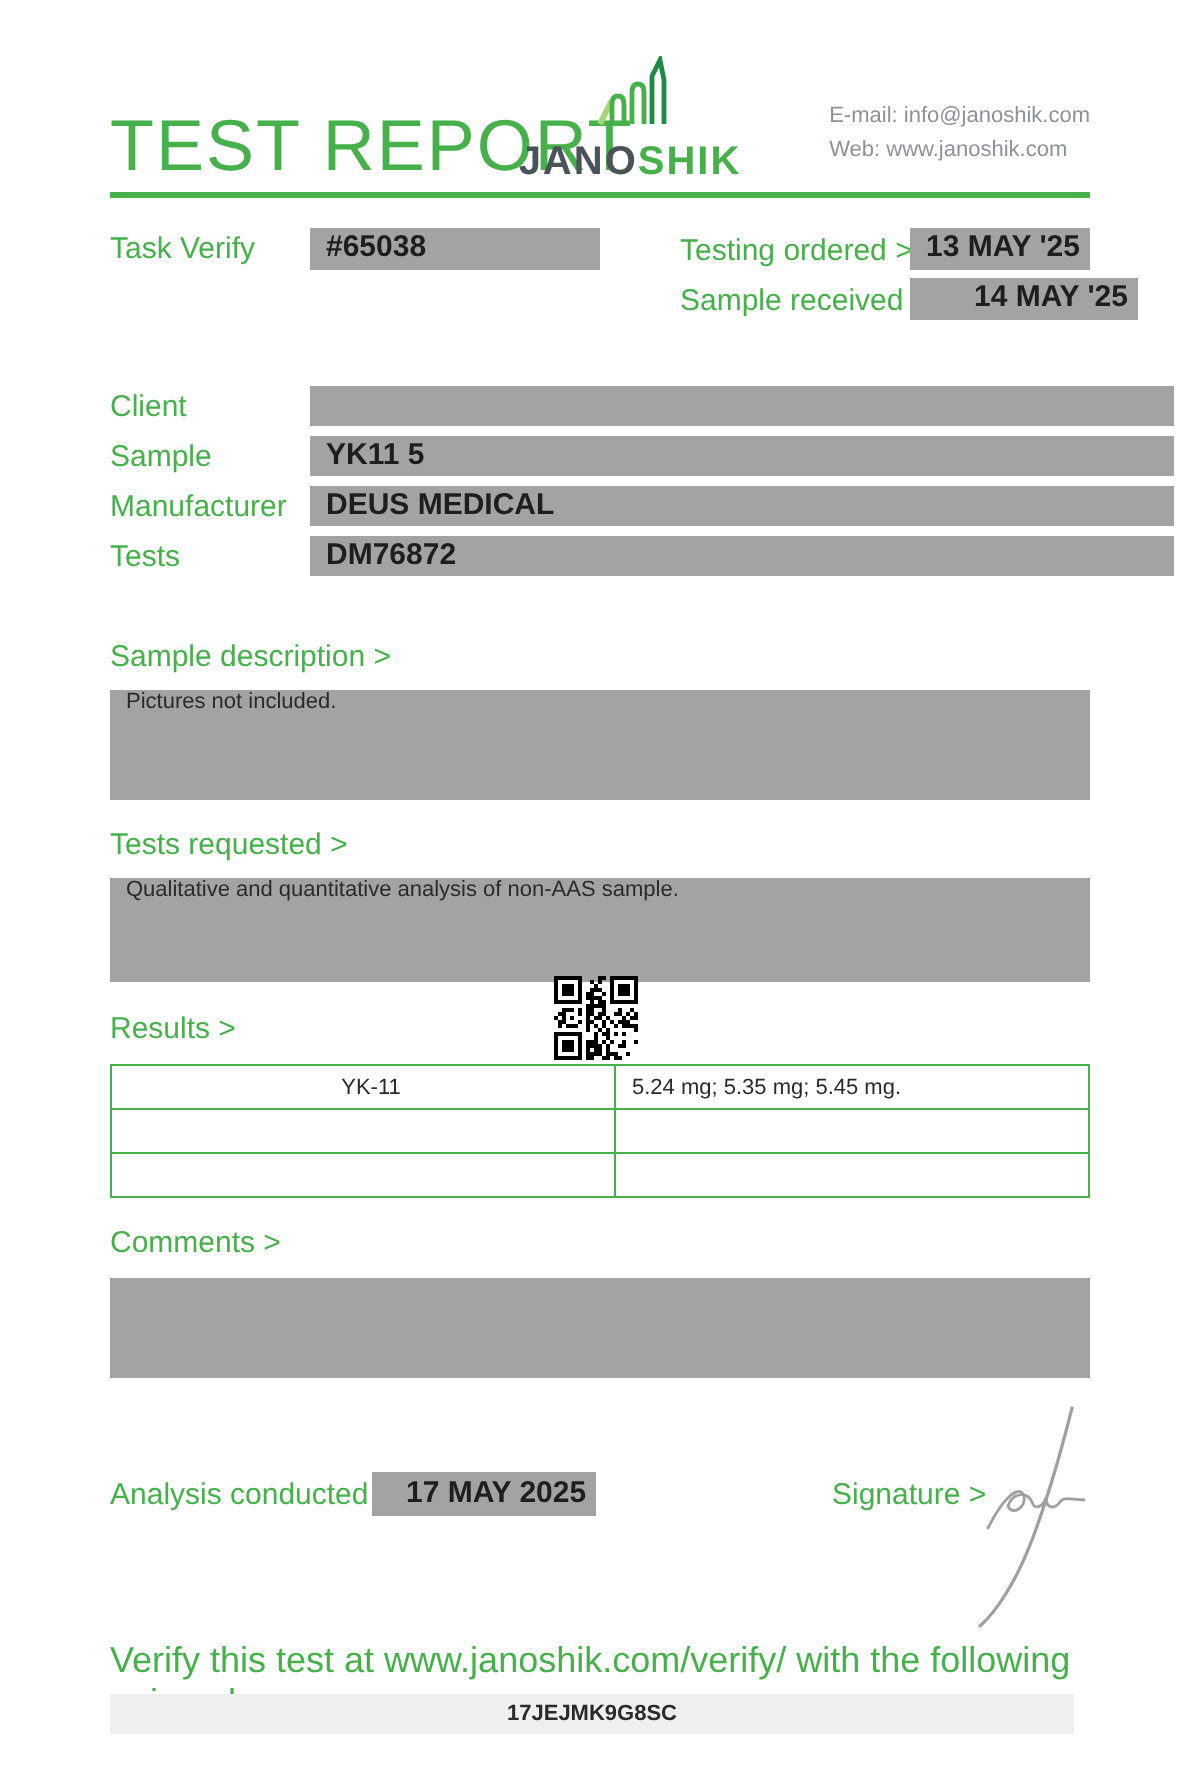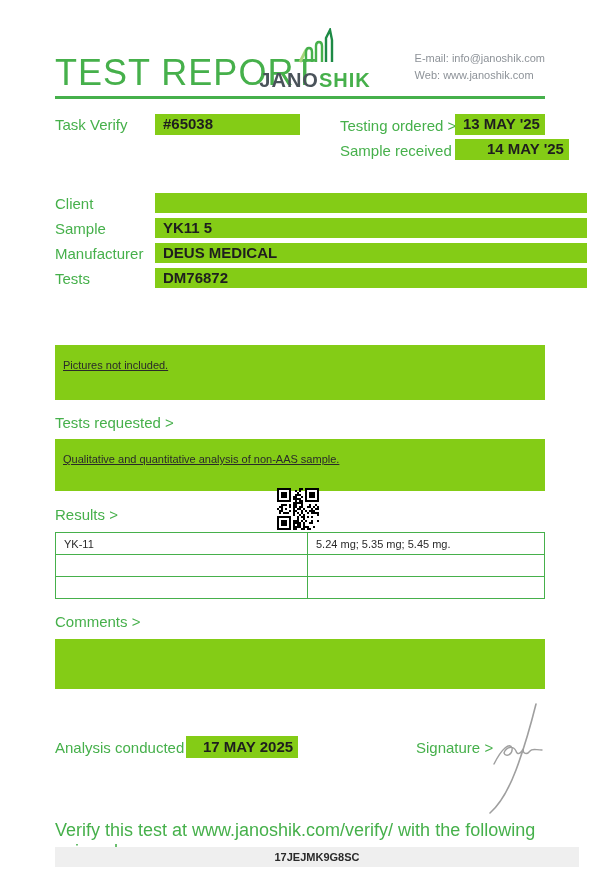--- a/index.html
+++ b/index.html
@@ -8,44 +8,44 @@
   .abs{position:absolute;}
   
   .title{left:55px;top:52px;font-size:36px;letter-spacing:1px;color:#46b04b;font-weight:400;}
   .logo{left:255px;top:28px;width:120px;text-align:center;}
   .logo-text{font-size:20px;font-weight:700;letter-spacing:1px;color:#4a535a;margin-top:1px;}
   .logo-text .shik{color:#46b04b;}
   .contact{right:55px;top:50px;font-size:11px;color:#8d9298;line-height:17px;}
   .rule{left:55px;top:96px;width:490px;height:3px;background:#46b04b;}
   
   .glabel{color:#46b04b;font-size:15px;}
-  .gbox{background:#84cc16;}
+  .gbox{background:#a3a3a3;}
   .val{font-size:15px;font-weight:700;color:#1e1e1e;line-height:20px;padding-left:8px;}
   .task-label{left:55px;top:116px;}
   .task-box{left:155px;top:114px;width:145px;height:21px;}
   .date-label{width:130px;text-align:left;left:340px;}
   .dl1{top:117px;} .dl2{top:142px;}
   .date-box{left:455px;width:90px;height:21px;}
   .db1{top:114px;} .db2{top:139px;padding-left:24px;}
   .drow-label{left:55px;} .drow-box{left:155px;width:432px;height:20px;}
   .sec-head{left:55px;font-size:15px;color:#46b04b;}
-  .txtbox{left:55px;width:490px;font-size:11px;color:#2a2a2a;padding:14px 8px;box-sizing:border-box;text-decoration:underline;}
+  .txtbox{left:55px;width:490px;font-size:11px;color:#2a2a2a;padding:0 8px;box-sizing:border-box;}
   
   .rtable{left:55px;top:532px;width:490px;border-collapse:collapse;}
   .rtable td{border:1px solid #46b04b;height:21px;font-size:11px;color:#2a2a2a;padding:0 0 0 8px;}
-  .rtable td.c1{width:243px;}
+  .rtable td.c1{width:243px;text-align:center;}
   .qr{left:277px;top:488px;width:42px;height:42px;}
   
   .an-label{left:55px;top:739px;}
   .an-box{left:186px;top:736px;width:112px;height:22px;}
   .an-box .val{line-height:22px;padding-left:17px;}
   .sig-label{left:400px;top:739px;margin-left:16px;}
   .sig{left:478px;top:698px;}
   .verify{left:55px;top:820px;width:490px;text-align:left;font-size:18px;color:#46b04b;}
-  .key-box{left:55px;top:847px;width:524px;height:20px;text-align:center;
+  .key-box{left:55px;top:847px;width:482px;height:20px;text-align:center;
            font-size:11px;font-weight:700;color:#2a2a2a;line-height:20px;background:#efefef;}
 </style>
 </head>
 <body>
 
 <div class="page">
 
   <div class="abs title">TEST REPORT</div>
 
   <div class="abs logo">
@@ -93,20 +93,21 @@
   <div class="abs glabel drow-label" style="top:245px">Manufacturer</div>
   <div class="abs gbox drow-box" style="top:243px">
       <div class="val">DEUS MEDICAL</div>
     </div>
 
   <div class="abs glabel drow-label" style="top:270px">Tests</div>
   <div class="abs gbox drow-box" style="top:268px">
       <div class="val">DM76872</div>
     </div>
 
+  <div class="abs sec-head" style="top:320px">Sample description &gt;</div>
   <div class="abs gbox txtbox" style="top:345px;height:55px">Pictures not included.</div>
 
   <div class="abs sec-head" style="top:414px">Tests requested &gt;</div>
   <div class="abs gbox txtbox" style="top:439px;height:52px">Qualitative and quantitative analysis of non-AAS sample.</div>
 
   <div class="abs sec-head" style="top:506px">Results &gt;</div>
   <svg class="abs qr" viewBox="0 0 21 21" shape-rendering="crispEdges">
       <rect x="0" y="0" width="7" height="7" fill="#000"></rect>
       <rect x="1" y="1" width="5" height="5" fill="#fff"></rect>
       <rect x="2" y="2" width="3" height="3" fill="#000"></rect>

